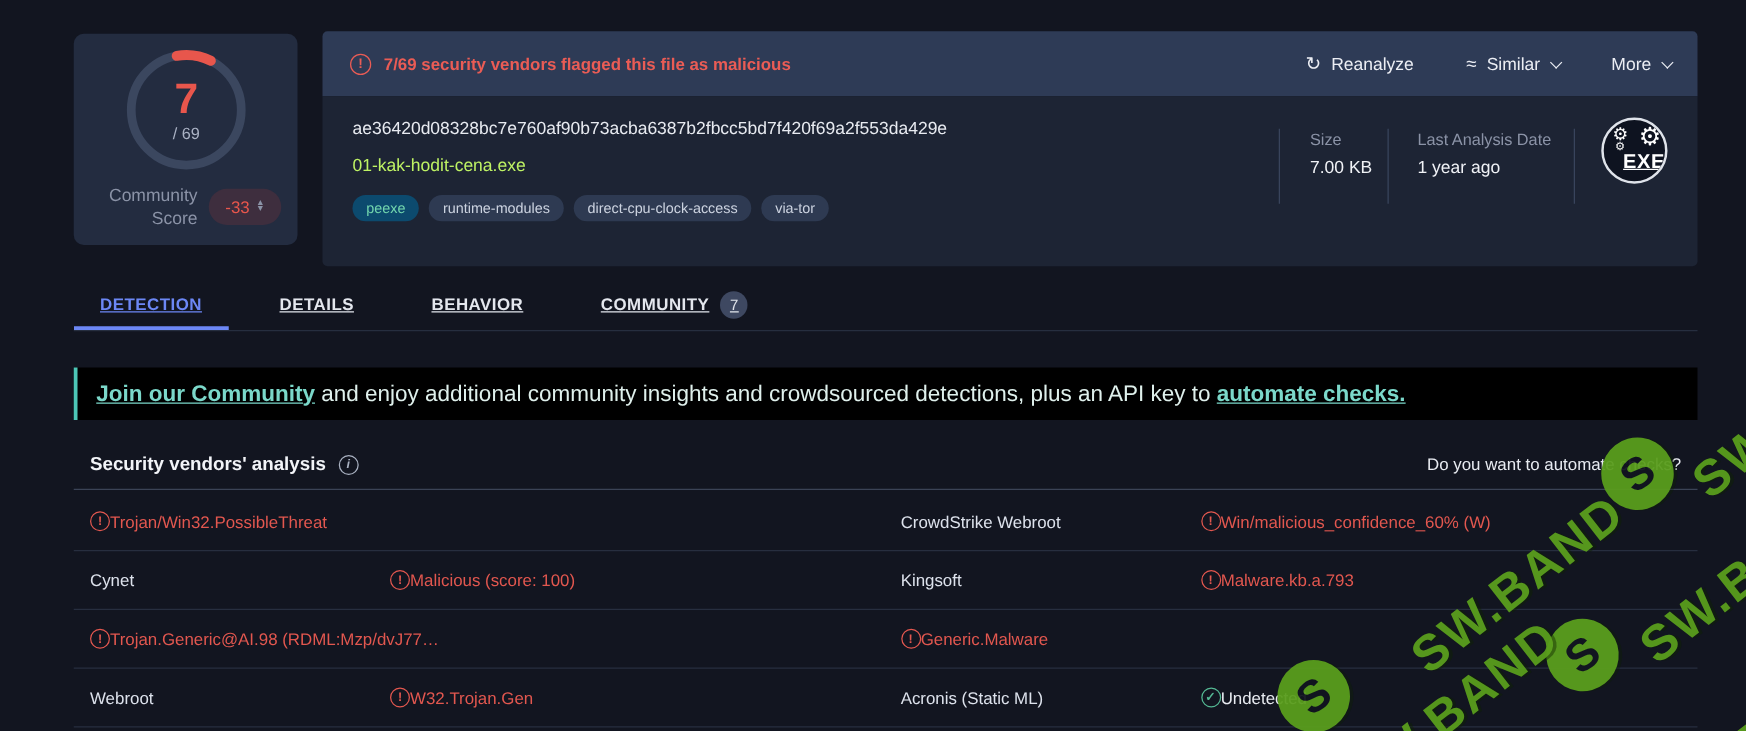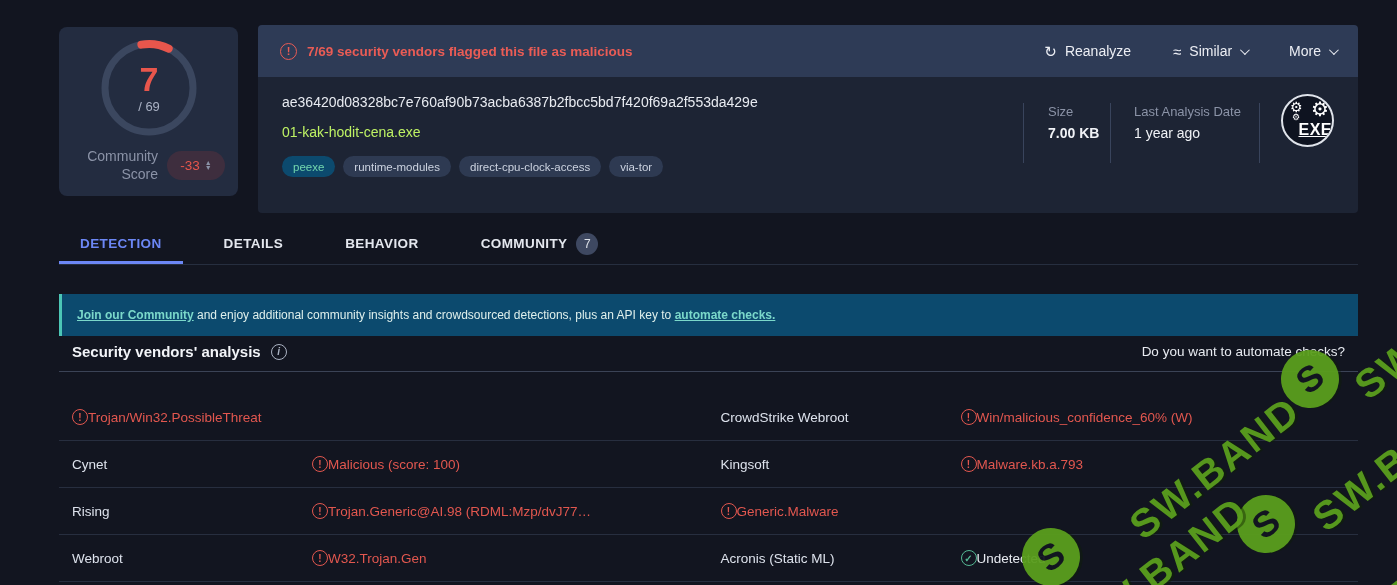--- a/index.html
+++ b/index.html
@@ -72,60 +72,60 @@
     height:21px; padding:0 11px; border-radius:11px; font-size:11.5px;
     display:flex; align-items:center; background:#2e3a52; color:#ccd3e0;
   }
   .tag[data-type="green"] { background:#0c4a6e; color:#72d6ae; }
   .file-meta { position:absolute; left:765px; top:21px; height:70px; display:flex; align-items:stretch; }
   .meta-div { width:1px; background:#39445c; margin:5px 0; }
   .meta-block { padding:6px 0 0 24px; }
   .meta-block.size { width:86px; }
   .meta-block.lad { width:148px; padding-left:23px; }
   .meta-label { color:#8b93a7; font-size:13px; white-space:nowrap; }
-  .meta-value { color:#f0f2f6; font-size:14px; font-weight:700; margin-top:6px; white-space:nowrap; }
+  .meta-value { color:#f0f2f6; font-size:14px; font-weight:400; margin-top:6px; white-space:nowrap; }
   .meta-value.normal { font-weight:400; }
   .exe-badge {
     position:absolute; left:1023px; top:17px; width:53px; height:53px;
     background:#0e1320; border:2px solid #dfe3ea; border-radius:50%;
     overflow:hidden; color:#fff;
   }
   .exe-g1 { position:absolute; left:7px; top:3px; font-size:14px; }
   .exe-g2 { position:absolute; left:9px; top:16px; font-size:9px; }
   .exe-g3 { position:absolute; right:3px; top:1px; font-size:20px; }
   .exe-label { position:absolute; left:0; right:0; bottom:6px; text-align:right; font-size:16px; font-weight:700; letter-spacing:0.5px;text-decoration:underline; }
 
   
   .tabs {
     position:absolute; left:59px; top:223px; width:1299px; height:42px;
     display:flex; align-items:stretch; border-bottom:1px solid #262e3f; padding-left:0;
   }
   .tab {
     display:flex; align-items:center; padding:0 21px; margin-right:20px;
-    color:#e4e7ee; font-size:13.5px; font-weight:700; letter-spacing:0.4px; cursor:pointer;
+    color:#e4e7ee; font-size:13.5px; font-weight:700; letter-spacing:0.4px; cursor:pointer;text-decoration:underline;
   }
   .tab.active { color:#6c87f5; box-shadow:inset 0 -3px 0 #6c87f5; }
   .tab-badge {
     margin-left:9px; width:22px; height:22px; border-radius:50%;
     background:#3e4861; color:#dfe3ea; font-size:12px; font-weight:400;
     display:flex; align-items:center; justify-content:center;
   }
 
   
   .community-banner {
     position:absolute; left:59px; top:294px; width:1299px; height:42px;
-    background:#0c4a6e; border-left:3px solid #4cc6b6;
+    background:#000000; border-left:3px solid #4cc6b6;
     display:flex; align-items:center; padding-left:15px;
-    font-size:12px; color:#dff0ec;
+    font-size:18px; color:#dff0ec;
   }
   .community-banner a { color:#7bd8ca; font-weight:700; text-decoration:underline; cursor:pointer; }
 
   
   .analysis-header {
-    position:absolute; left:59px; top:332px; width:1299px; height:40px;
+    position:absolute; left:59px; top:352px; width:1299px; height:40px;
     display:flex; align-items:center; justify-content:space-between;
     border-bottom:1px solid #3b4356; padding:0 13px;
   }
   .analysis-title-group { display:flex; align-items:center; gap:10px; }
   .analysis-title { font-size:15px; font-weight:700; color:#f2f4f8; }
   .info-icon {
     width:16px; height:16px; border:1.3px solid #aab2c2; border-radius:50%;
     color:#aab2c2; font-size:10px; font-style:italic; font-weight:700;
     display:flex; align-items:center; justify-content:center; cursor:pointer;
   }
@@ -305,21 +305,20 @@
       <span class="vendor-name">Kingsoft</span>
       <span class="result">
         <span class="status-icon" data-status="malicious"></span>
         <span class="result-text" data-status="malicious">Malware.kb.a.793</span>
       </span>
     </div>
   </div>
 
   <div class="vrow">
     <div class="vcell left">
-      <span class="vendor-name">Rising</span>
       <span class="result">
         <span class="status-icon" data-status="malicious"></span>
         <span class="result-text" data-status="malicious">Trojan.Generic@AI.98 (RDML:Mzp/dvJ77…</span>
       </span>
     </div>
     <div class="vcell right">
       <span class="result">
         <span class="status-icon" data-status="malicious"></span>
         <span class="result-text" data-status="malicious">Generic.Malware</span>
       </span>

